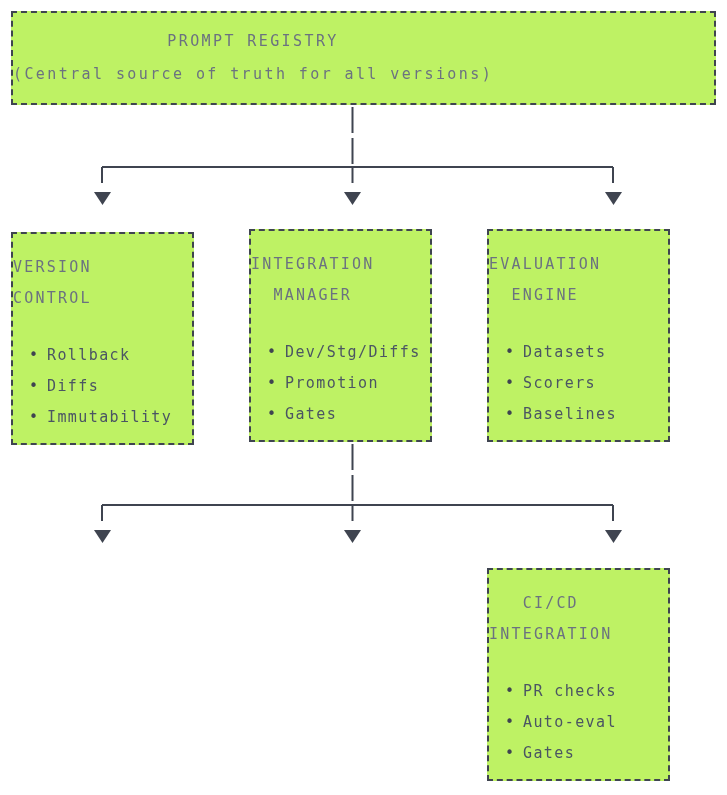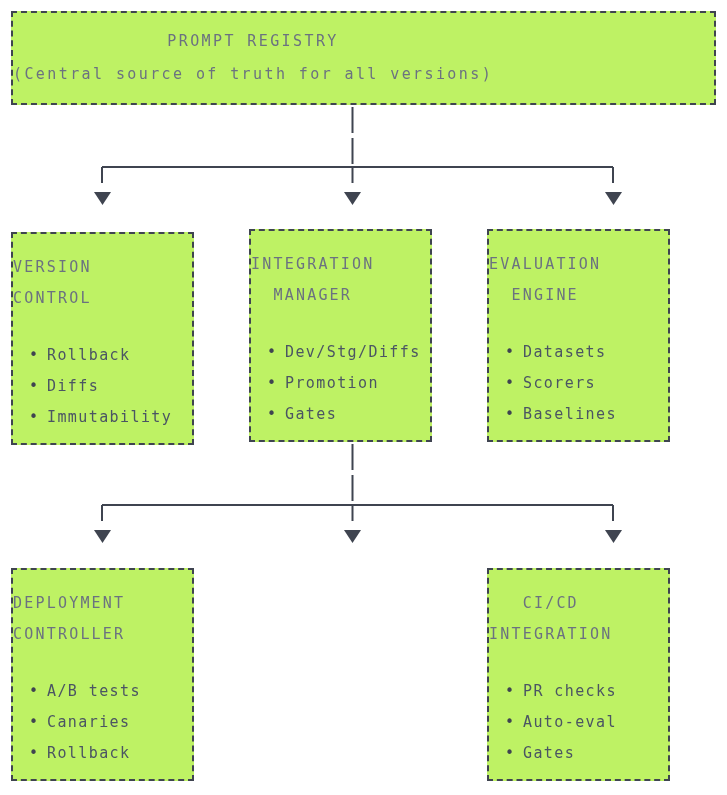--- a/index.html
+++ b/index.html
@@ -176,31 +176,20 @@
       <div class="title">EVALUATION</div>
       <div class="title">ENGINE</div>
     </div>
     <ul class="bullets">
       <li>Datasets</li>
       <li>Scorers</li>
       <li>Baselines</li>
     </ul>
   </div>
 
-  <div class="node" id="node-deployment">
-    <div class="title-block">
-      <div class="title">DEPLOYMENT</div>
-      <div class="title">CONTROLLER</div>
-    </div>
-    <ul class="bullets">
-      <li>A/B tests</li>
-      <li>Canaries</li>
-      <li>Rollback</li>
-    </ul>
-  </div>
 
 
   <div class="node" id="node-cicd">
     <div class="title-block">
       <div class="title">CI/CD</div>
       <div class="title">INTEGRATION</div>
     </div>
     <ul class="bullets">
       <li>PR checks</li>
       <li>Auto-eval</li>

